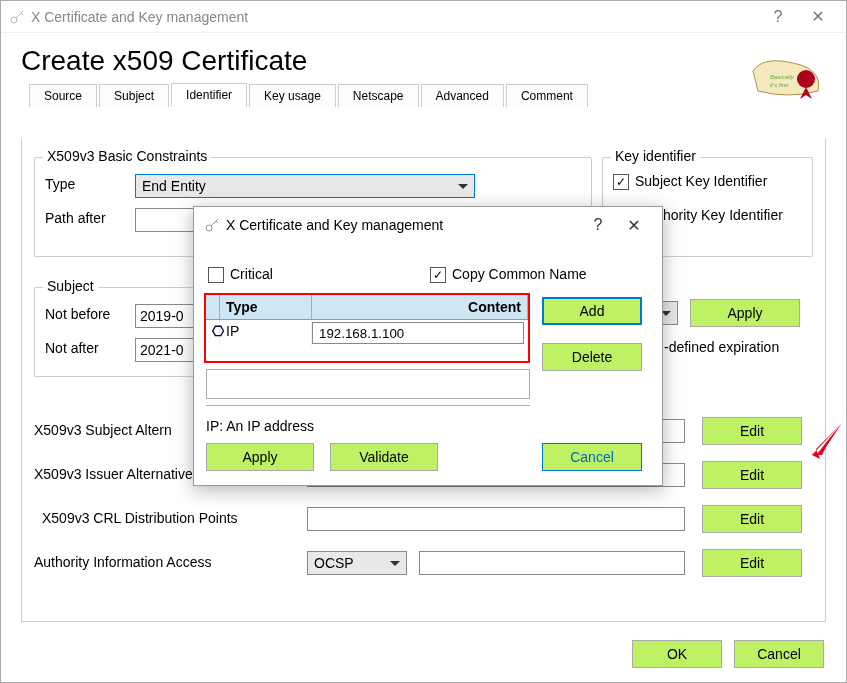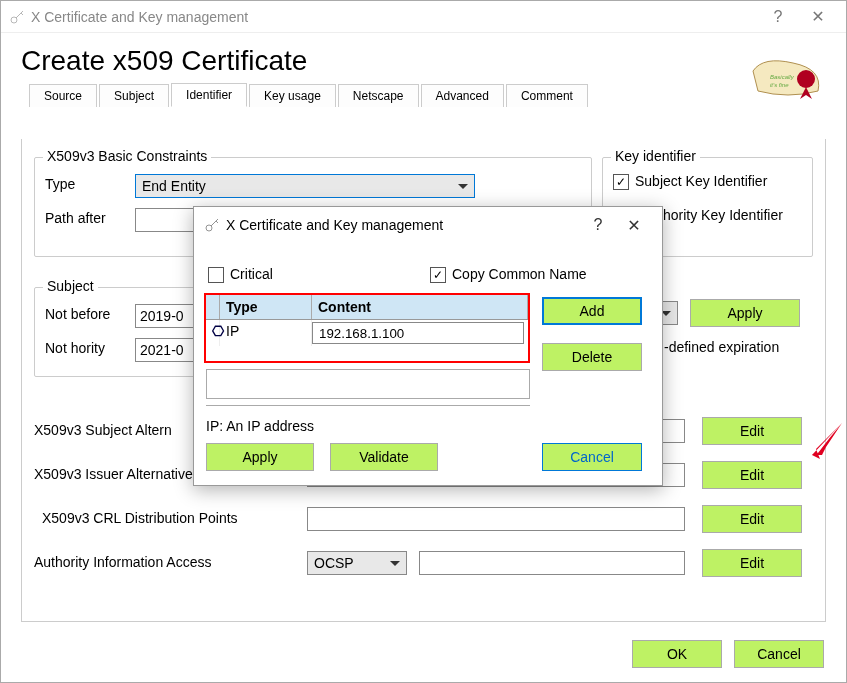--- a/index.html
+++ b/index.html
@@ -105,21 +105,21 @@
       <div class="group-title">Key identifier</div>
       <div class="chk checked" style="left:10px;top:16px;"></div>
       <span class="lbl" style="left:32px;top:15px;">Subject Key Identifier</span>
       <span class="lbl" style="left:60px;top:49px;">hority Key Identifier</span>
     </div>
 
     <div class="group" style="left:12px;top:148px;width:558px;height:90px;">
       <div class="group-title">Subject</div>
       <span class="lbl" style="left:10px;top:18px;">Not before</span>
       <input class="txt" style="left: 100px; top: 16px; width: 60px;" value="2019-0">
-      <span class="lbl" style="left:10px;top:52px;">Not hority</span>
+      <span class="lbl" style="left:10px;top:52px;">Not after</span>
       <input class="txt" style="left: 100px; top: 50px; width: 60px;" value="2021-0">
     </div>
 
     <div class="combo" style="left:630px;top:162px;width:18px;"></div>
     <div class="btn" style="left:668px;top:160px;width:110px;">Apply</div>
     <span class="lbl" style="left:642px;top:200px;">-defined expiration</span>
 
     <span class="lbl" style="left:12px;top:283px;">X509v3 Subject Altern</span>
     <input class="txt" style="left: 633px; top: 280px; width: 30px;">
     <div class="btn" style="left:680px;top:278px;width:100px;">Edit</div>
@@ -167,21 +167,21 @@
     <div class="chk" style="left:14px;top:60px;"></div>
     <span class="lbl" style="left:36px;top:59px;">Critical</span>
 
     <div class="chk checked" style="left:236px;top:60px;"></div>
     <span class="lbl" style="left:258px;top:59px;">Copy Common Name</span>
 
     <div class="san-table" style="left:10px;top:86px;width:326px;height:70px;">
       <div class="san-head">
         <div style="width:14px;"></div>
         <div style="width:92px;text-align:left">Type</div>
-        <div style="flex:1;text-align:left">Content</div>
+        <div style="flex:1;text-align:right">Content</div>
       </div>
       <div class="san-row">
         <div class="cell" style="width:14px;font-weight:bold;color:#004;">⎔</div>
         <div class="cell" style="width:92px;">IP</div>
         <input class="cell" style="flex: 1 1 0%; border: 1px solid rgb(136, 136, 136); height: 22px; margin: 2px 4px 2px 0px;" value="192.168.1.100">
       </div>
     </div>
 
     <input class="txt" style="left: 12px; top: 162px; width: 324px; height: 30px; border: 1px solid rgb(170, 170, 170);">
     <div class="lbl" style="left:12px;top:198px;width:324px;border-top:1px solid #aaa;padding-top:12px;">IP: An IP address</div>

